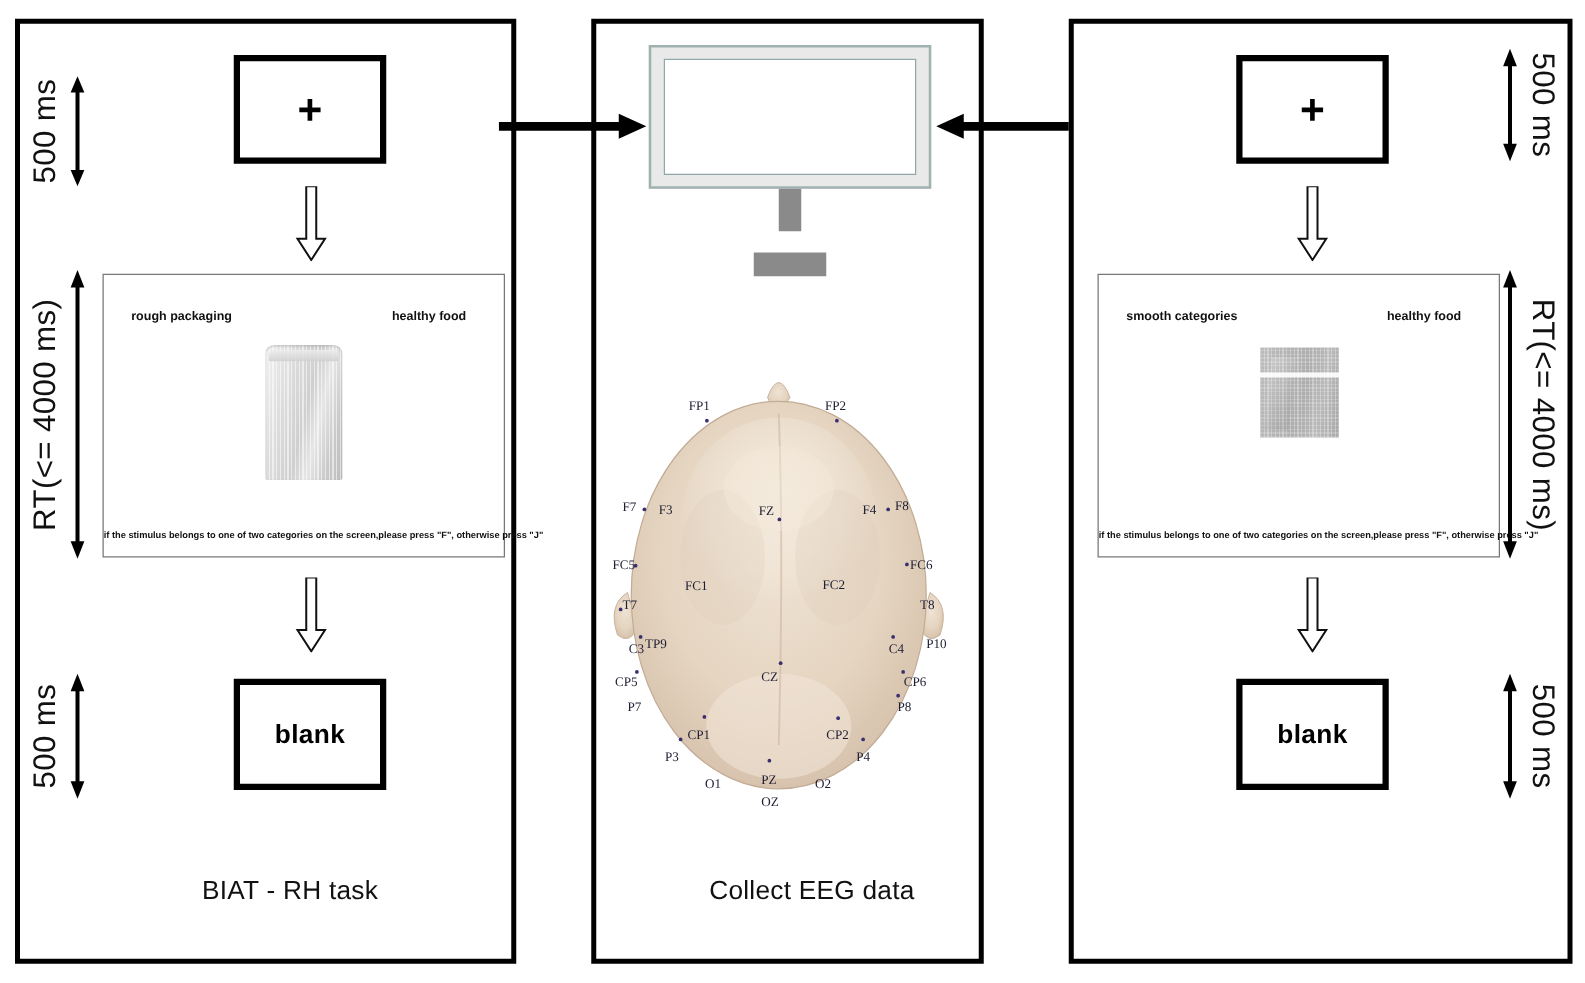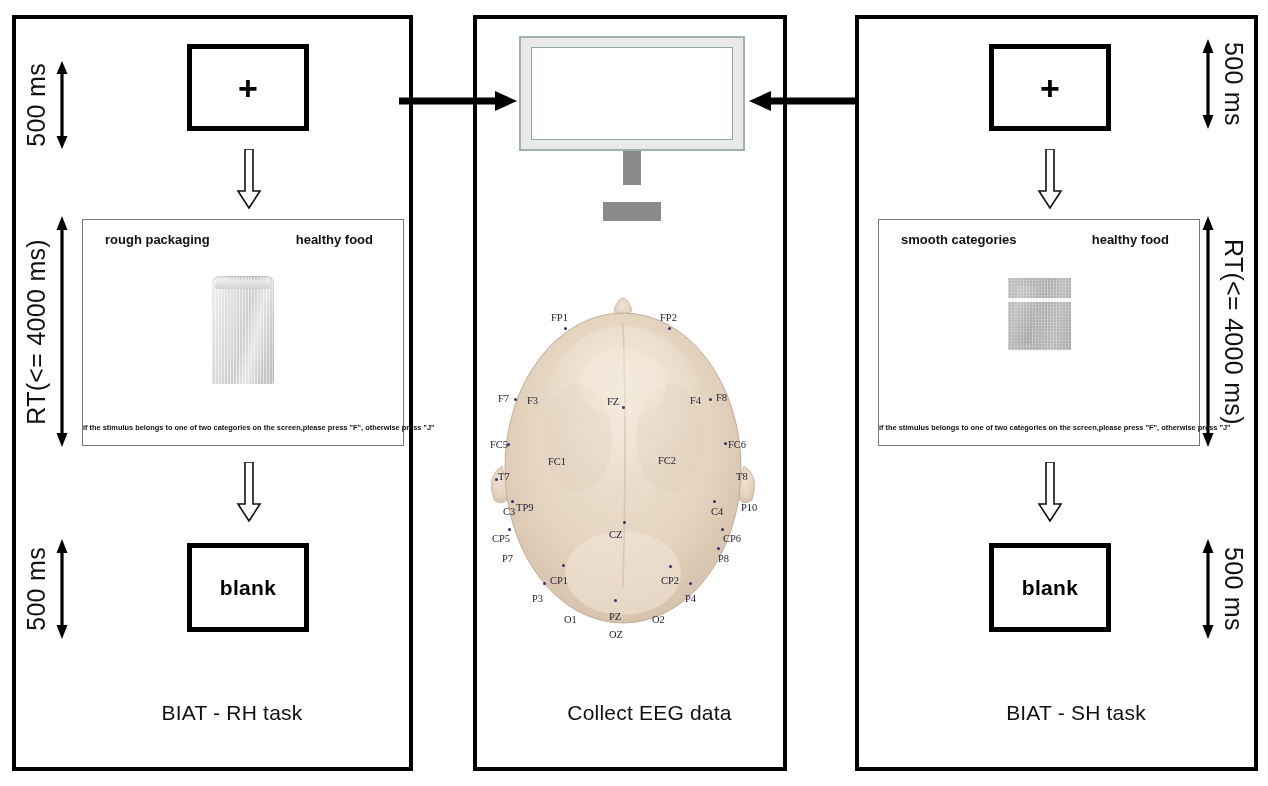--- a/index.html
+++ b/index.html
@@ -49,22 +49,22 @@
 
   
   .stim-screen {
     position:absolute;
     border:1.5px solid #777;
     background:#fff;
     box-sizing:border-box;
   }
   .stim-cat {
     position:absolute;
-    top:12px;
-    font-size:13px;
+    top:28px;
+    font-size:10px;
     font-weight:bold;
     color:#111;
     white-space:nowrap;
   }
   .stim-cat.left  { left:22px; }
   .stim-cat.right { right:30px; }
   .stim-instr {
     position:absolute;
     left:0; right:0;
     bottom:13px;
@@ -146,21 +146,21 @@
     border:1.5px solid #8fa7a6;
     box-sizing:border-box;
   }
   .mon-neck { position:absolute; left:50%; margin-left:-9px; top:115px; width:18px; height:34px; background:#8a8a8a; }
   .mon-base { position:absolute; left:50%; margin-left:-29px; top:166px; width:58px; height:19px; background:#8a8a8a; }
 
   
   .feed-arrow { position:absolute; height:22px; }
 
   
-  #eeg { position:absolute; left:478px; top:288px; width:332px; height:352px; }
+  #eeg { position:absolute; left:478px; top:296px; width:332px; height:352px; }
   .elabel {
     position:absolute;
     font-size:10.5px;
     color:#1d1d33;
     white-space:nowrap;
     font-family:"Liberation Serif", serif;
   }
   .edot {
     position:absolute;
     width:3.4px; height:3.4px;
@@ -376,16 +376,15 @@
 
     <div class="timing" style="right:6px; top:520px; height:100px;">
       <svg class="dim-arrow" viewBox="0 0 22 100" width="22" height="100">
         <line x1="11" y1="11" x2="11" y2="89" stroke="#000" stroke-width="3.2"></line>
         <polygon points="11,0 5.5,14 16.5,14" fill="#000"></polygon>
         <polygon points="11,100 5.5,86 16.5,86" fill="#000"></polygon>
       </svg>
       <span class="timing-label rot-cw">500 ms</span>
     </div>
 
-    <div class="panel-caption" style="top:682px;">BIAT - SH task</div>
   </div>
 
 </div>
 
 </body></html>

